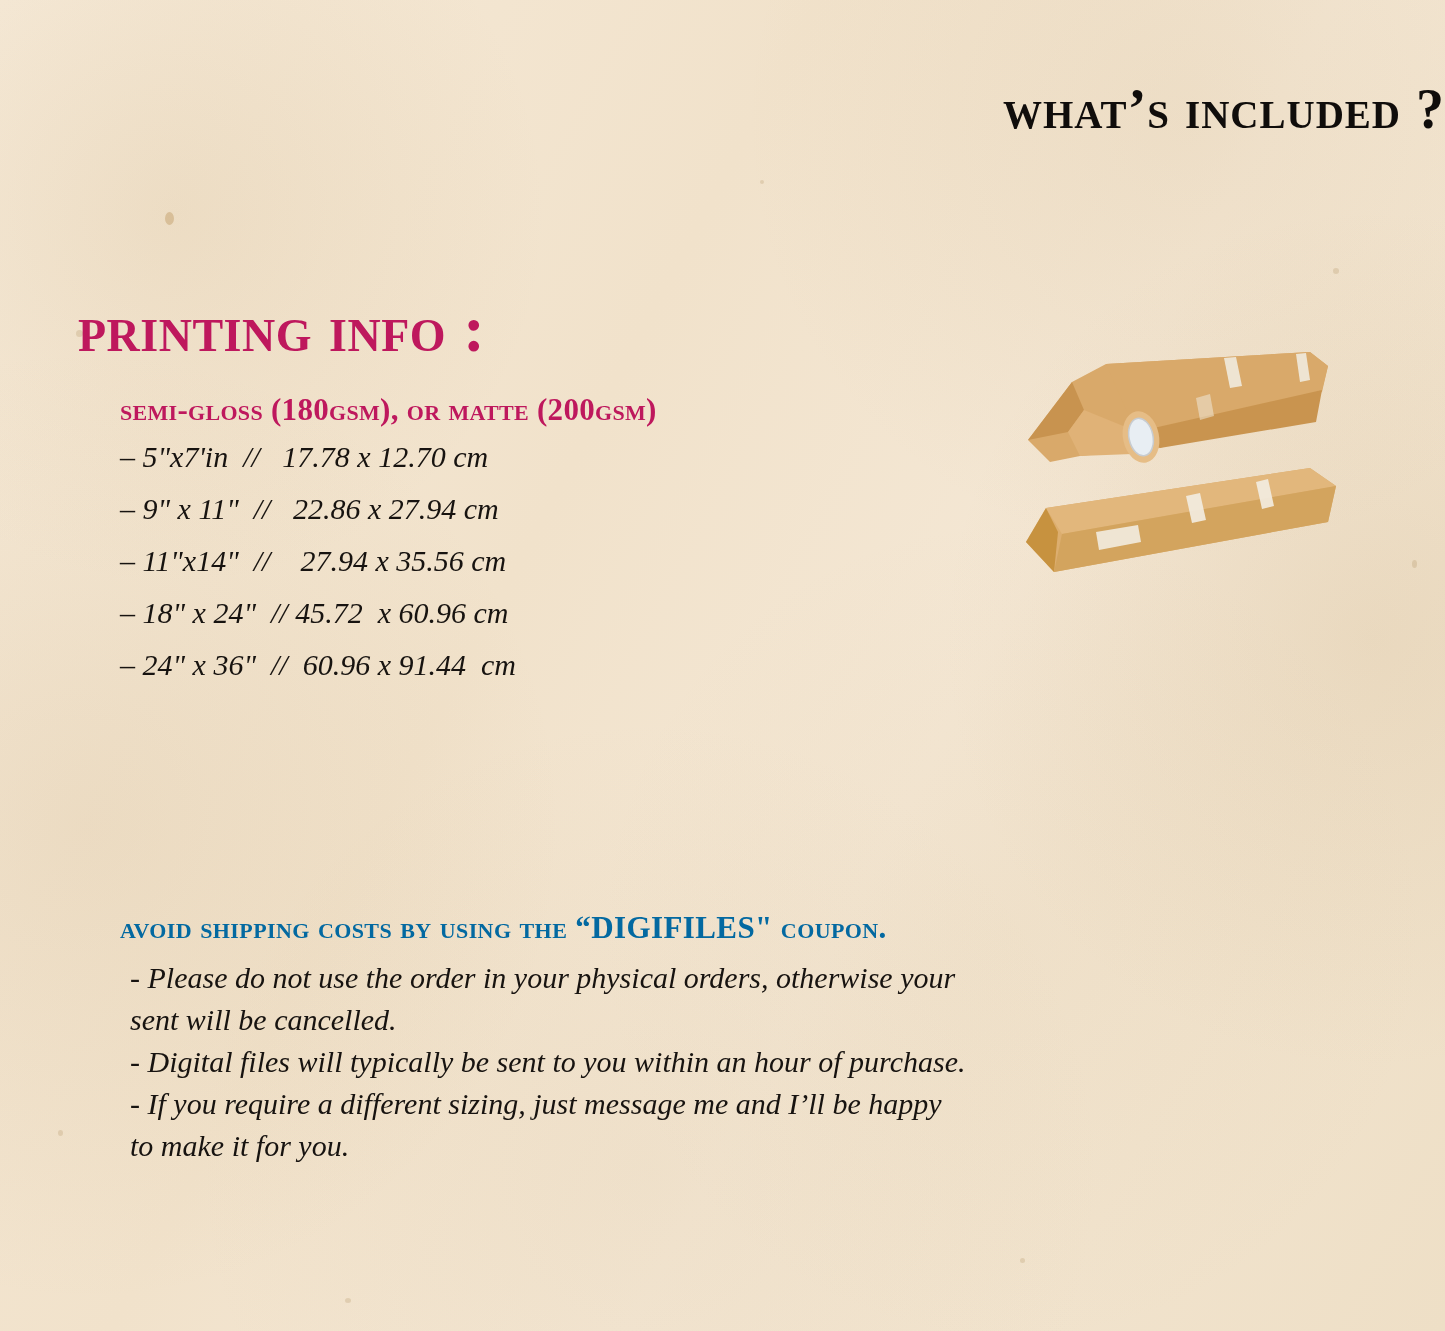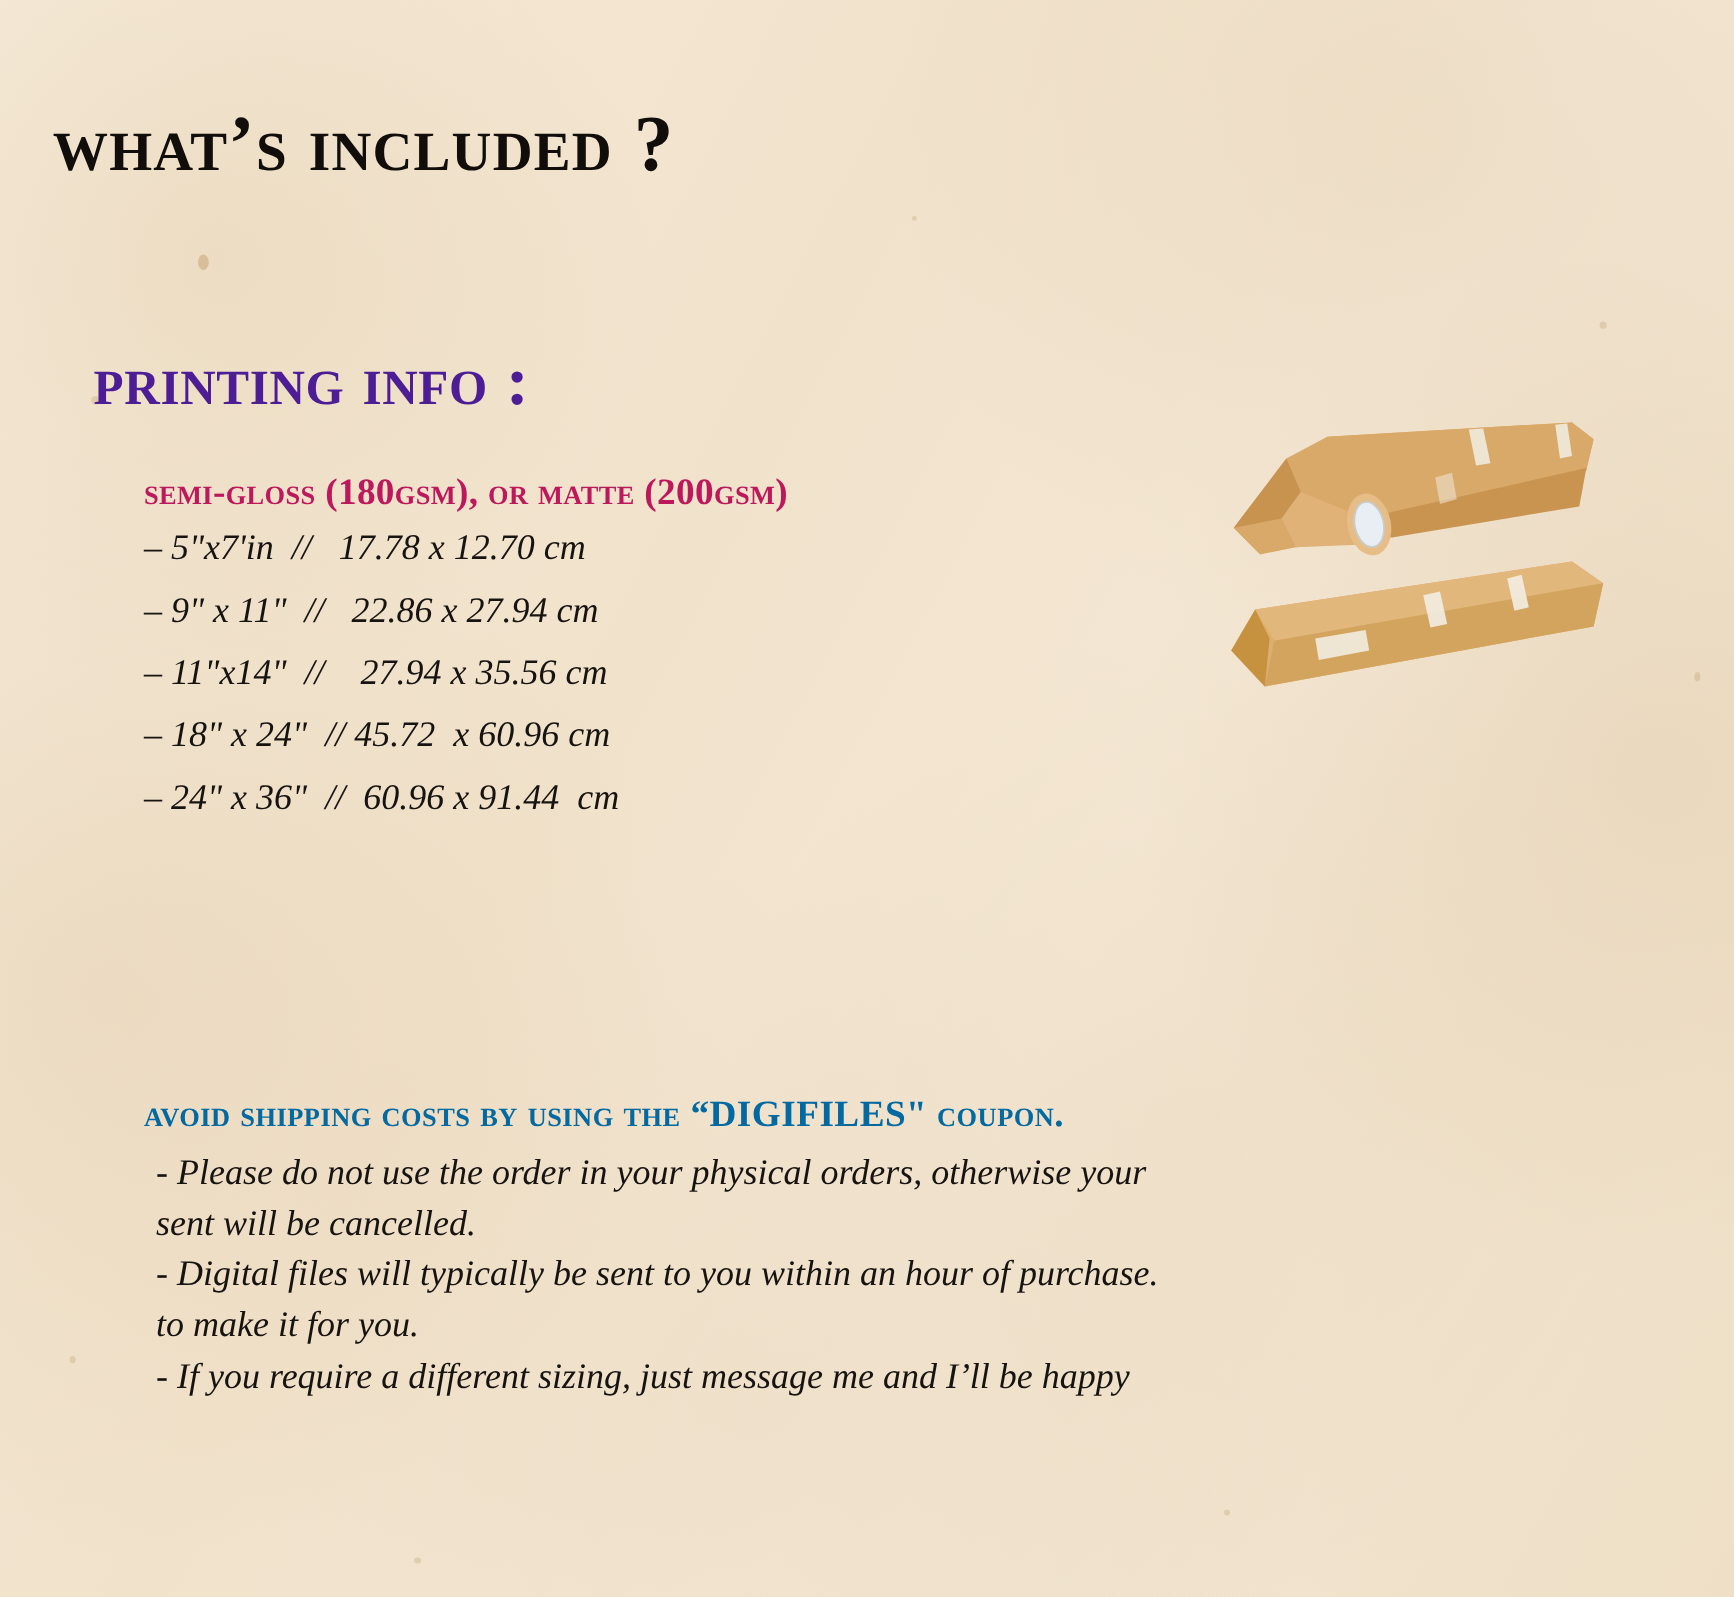--- a/index.html
+++ b/index.html
@@ -48,40 +48,40 @@
     inset: 0;
     color: #171310;
   }
 
   
   .headline {
     position: absolute;
     left: 0;
     right: 0;
     top: 42px;
-    text-align: left;
-    font-size: 66px;
+    text-align: right;
+    font-size: 56px;
     line-height: 1.05;
     font-weight: bold;
     letter-spacing: 1px;
     font-variant: small-caps;
     text-transform: lowercase;
     color: #100d0b;
     padding-left: 44px;
   }
 
   
   .section-title {
     position: absolute;
     font-weight: bold;
-    font-size: 58px;
+    font-size: 66px;
     letter-spacing: 0.5px;
     font-variant: small-caps;
     text-transform: lowercase;
-    color: #4c1d95;
+    color: #be185d;
   }
   .section-title.printing { left: 78px; top: 236px; }
   .section-title.digital  { left: 78px; top: 798px; }
 
   
   .print-block {
     position: absolute;
     left: 120px;
     top: 392px;
     width: 860px;
@@ -203,17 +203,17 @@
       </g>
     </svg>
   </div>
 
 
   <div class="digital-block">
     <div class="digital-head"><span>avoid shipping costs by using the </span><span class="coupon">“DIGIFILES"</span><span> coupon.</span></div>
     <p class="digital-para tight">-  Please do not use the order in your physical orders, otherwise your</p>
     <p class="digital-para tight">sent will be cancelled.</p>
     <p class="digital-para tight">-  Digital files will typically be sent to you within an hour of purchase.</p>
+    <p class="digital-para tight">-  If you require a different sizing, just message me and I’ll be happy</p>
     <p class="digital-para"> to make it for you.</p>
-    <p class="digital-para tight">-  If you require a different sizing, just message me and I’ll be happy</p>
   </div>
 
 </div>
 
 </body></html>

